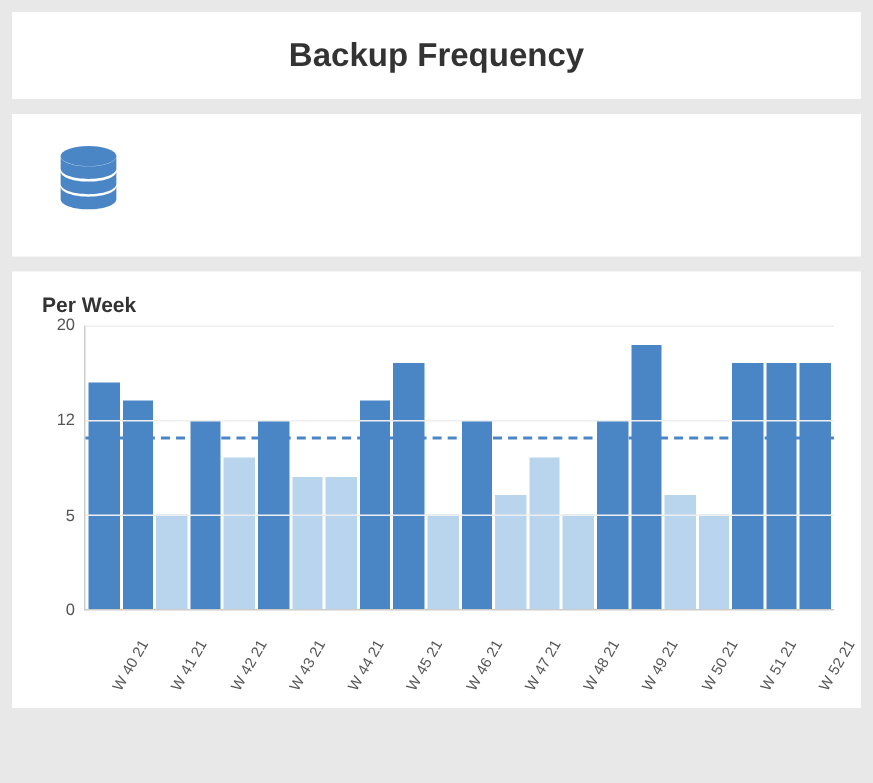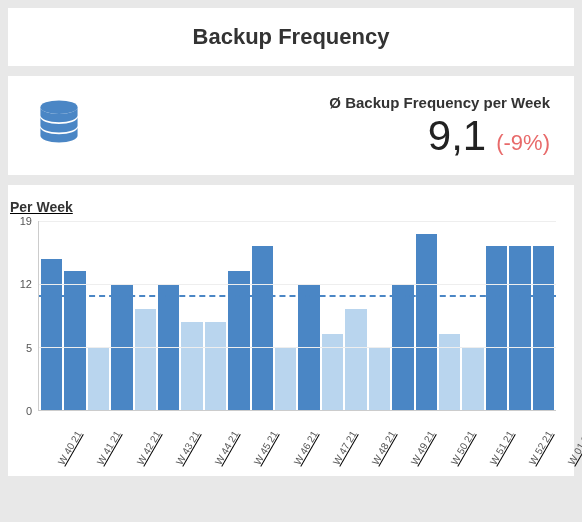--- a/index.html
+++ b/index.html
@@ -53,22 +53,21 @@
     font-size: 42px;
     font-weight: 400;
     color: #222;
     line-height: 1;
   }
   .kpi-delta {
     font-size: 22px;
     color: #e86a6a;
   }
   .chart-card {
-    padding: 14px 18px 10px 2px;
-    text-decoration: underline;
+    padding: 14px 18px 10px 20px;
   }
   .chart-title {
     font-size: 14px;
     font-weight: bold;
     color: #333;
     margin-bottom: 6px;
   }
   .chart-area {
     position: relative;
     height: 190px;
@@ -150,37 +149,30 @@
   <div>
     <svg class="db-icon" viewBox="0 0 64 64">
       <g fill="#4a86c5">
         <ellipse cx="32" cy="12" rx="22" ry="8"></ellipse>
         <path d="M10 12v10c0 4.4 9.8 8 22 8s22-3.6 22-8V12c0 4.4-9.8 8-22 8s-22-3.6-22-8z"></path>
         <path d="M10 24v10c0 4.4 9.8 8 22 8s22-3.6 22-8V24c0 4.4-9.8 8-22 8s-22-3.6-22-8z"></path>
         <path d="M10 36v10c0 4.4 9.8 8 22 8s22-3.6 22-8V36c0 4.4-9.8 8-22 8s-22-3.6-22-8z"></path>
       </g>
     </svg>
   </div>
-  <div class="kpi-right">
-    <div class="kpi-label">Ø Backup Frequency per Week</div>
-    <div class="kpi-value-row">
-      <span class="kpi-value">9,1</span>
-      <span class="kpi-delta">(-9%)</span>
-    </div>
-  </div>
 </div>
 
 <div class="card chart-card">
   <div class="chart-title">Per Week</div>
   <div class="chart-area">
     <div class="y-axis" id="y-axis">
         <div class="y-tick" style="top: 100%;">0</div>
         <div class="y-tick" style="top: 66.6667%;">5</div>
         <div class="y-tick" style="top: 33.3333%;">12</div>
-        <div class="y-tick" style="top: 0%;">19</div>
+        <div class="y-tick" style="top: 0%;">20</div>
       </div>
     <div class="plot" id="plot">
       <div class="bars" id="bars">
           <div class="bar" title="W 40 21: 12" style="height: 80%;"></div>
           <div class="bar" title="W 41 21: 11" style="height: 73.3333%;"></div>
           <div class="bar light" title="W 42 21: 5" style="height: 33.3333%;"></div>
           <div class="bar" title="W 43 21: 10" style="height: 66.6667%;"></div>
           <div class="bar light" title="W 44 21: 8" style="height: 53.3333%;"></div>
           <div class="bar" title="W 45 21: 10" style="height: 66.6667%;"></div>
           <div class="bar light" title="W 46 21: 7" style="height: 46.6667%;"></div>

